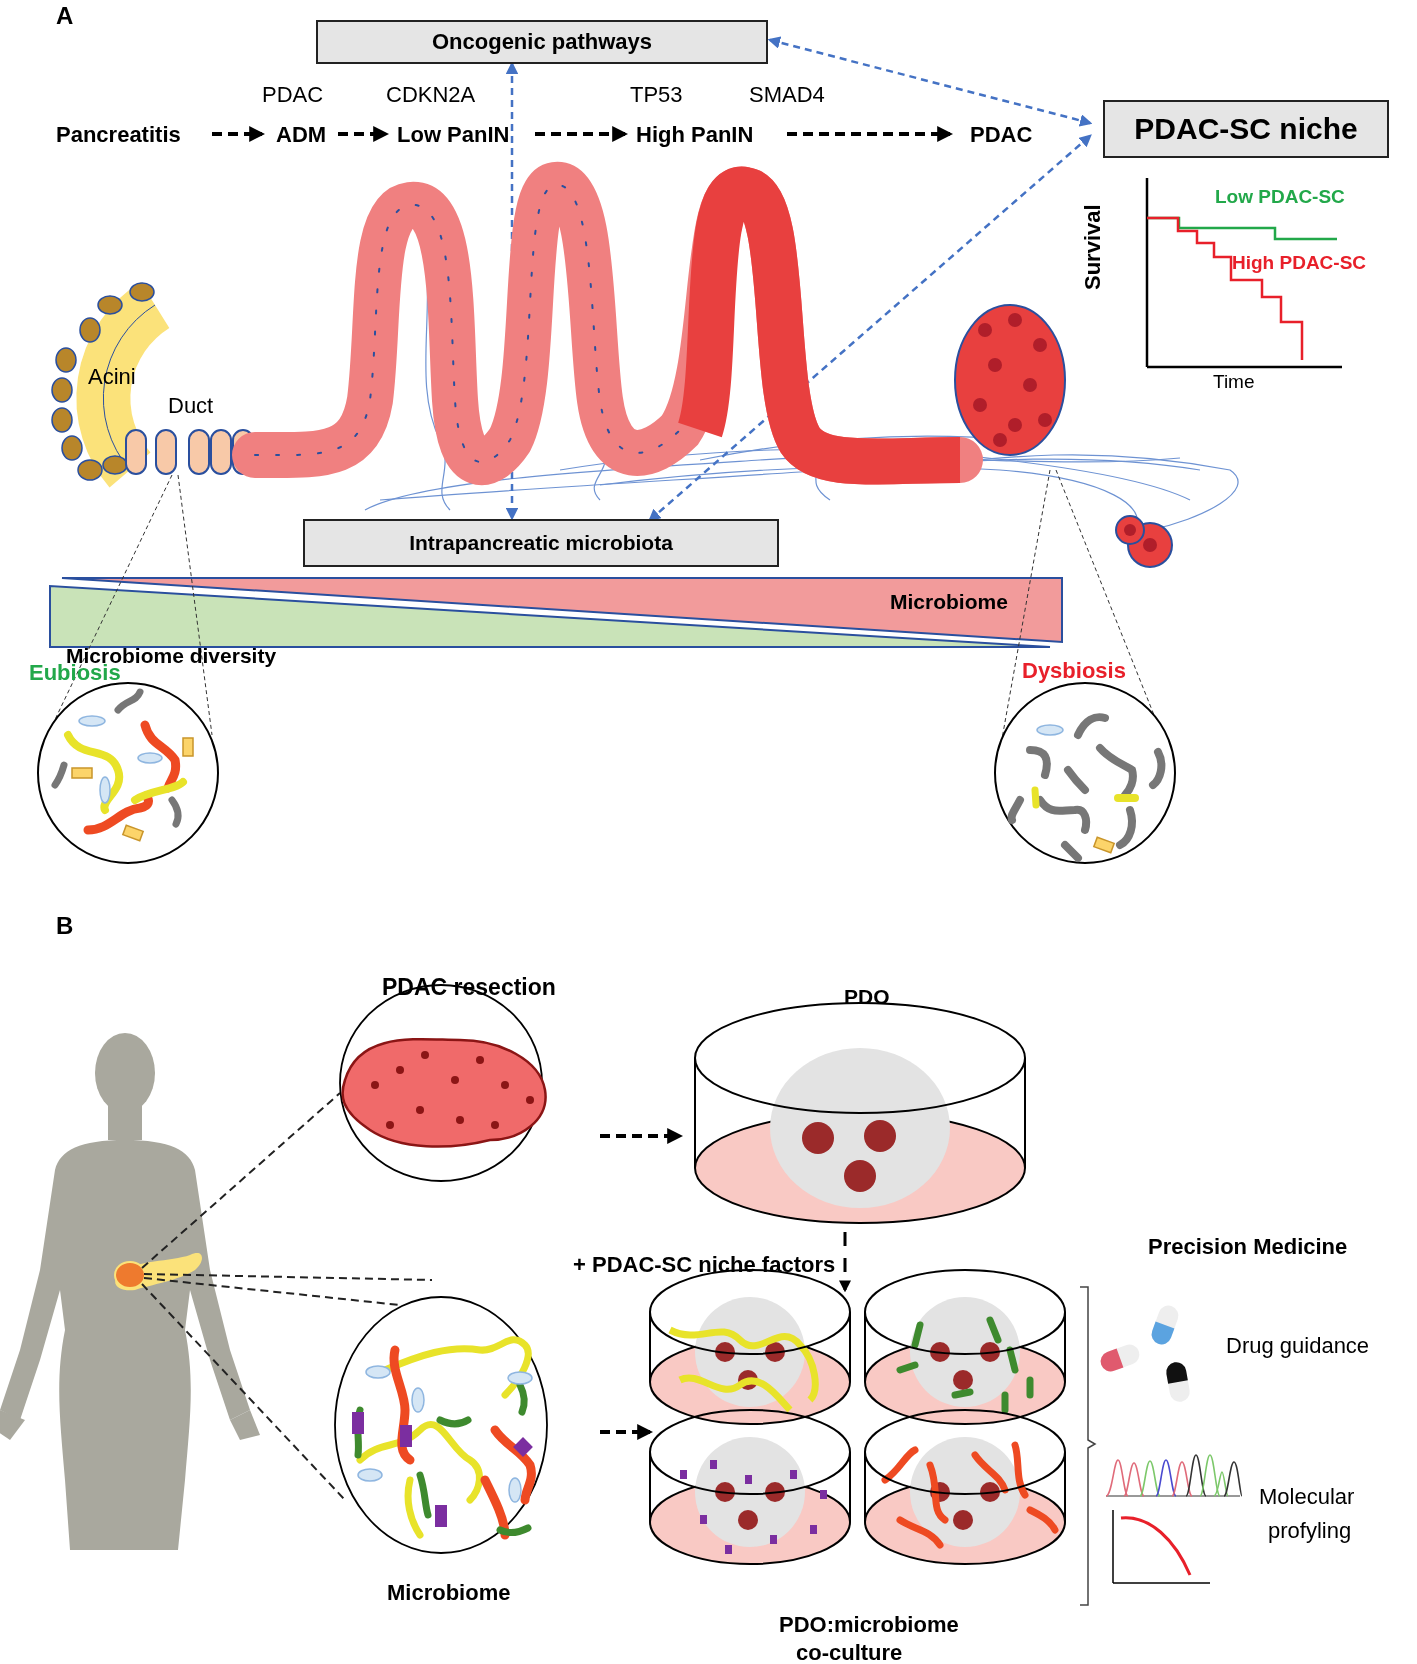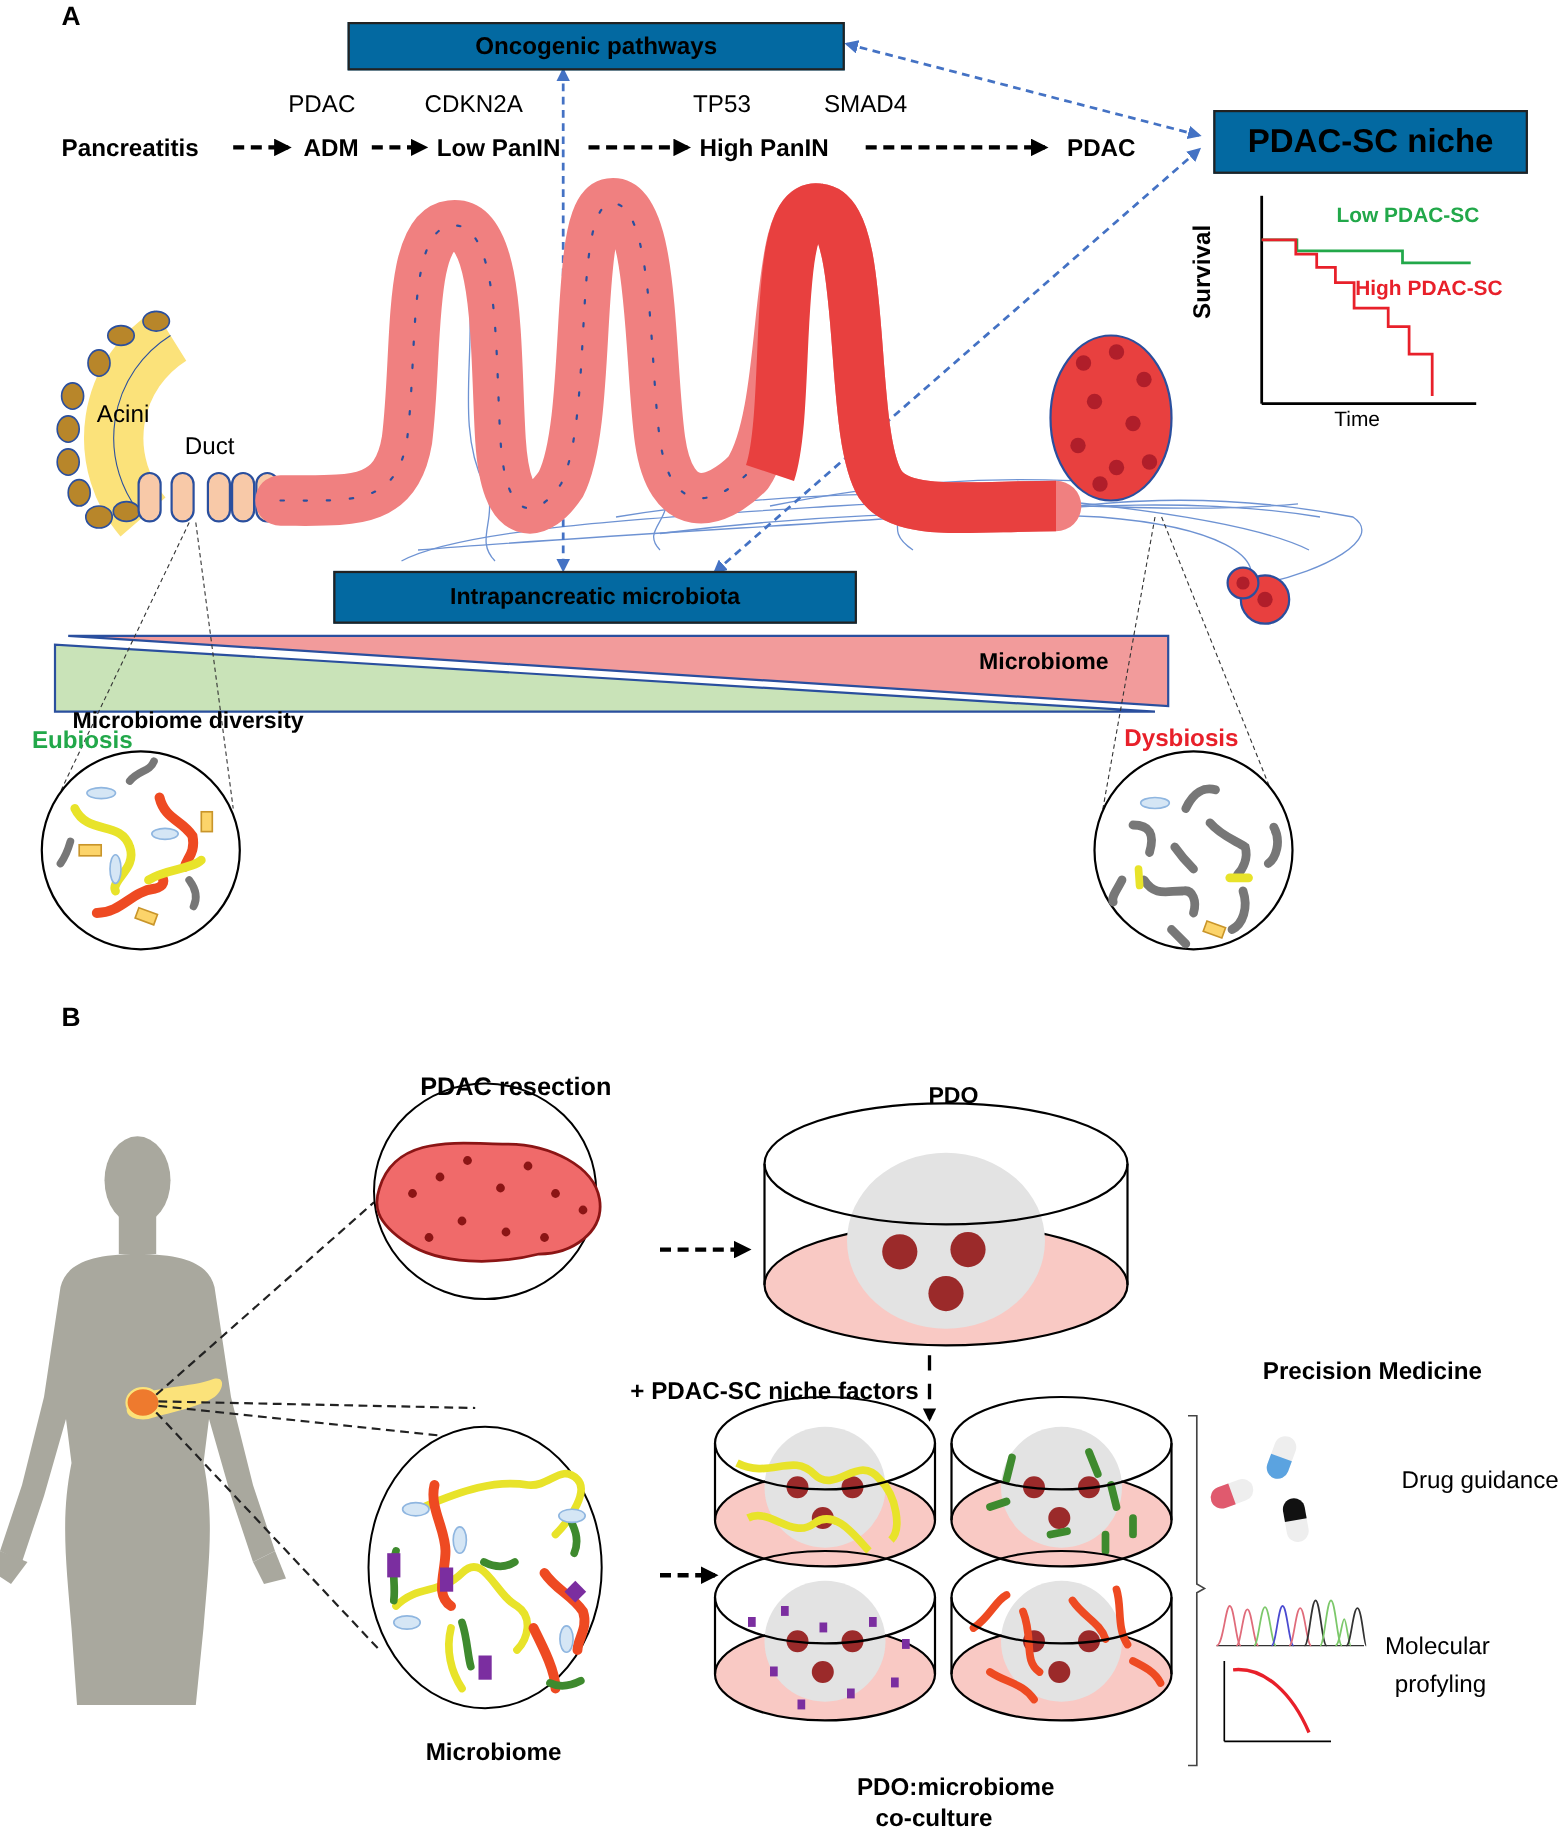--- a/index.html
+++ b/index.html
@@ -1,21 +1,21 @@
 <!DOCTYPE html>
 <html><head>
 <meta charset="utf-8">
 <style>
   html, body { margin: 0; padding: 0; background: #ffffff; }
   body { width: 1417px; height: 1664px; position: relative; overflow: hidden;
          font-family: "Liberation Sans", sans-serif; color: #000; }
   .abs { position: absolute; }
   .panel-letter { font-weight: bold; font-size: 24px; }
   .bold { font-weight: bold; }
-  .box { border: 2px solid #222; background: #0369a1; display: flex; align-items: center; justify-content: center; font-weight: bold; }
+  .box { border: 2px solid #222; background: #e5e5e5; display: flex; align-items: center; justify-content: center; font-weight: bold; }
   .lbl { font-size: 22px; }
   svg { position: absolute; left: 0; top: 0; }
   .txt { white-space: nowrap; }
 </style>
 </head>
 <body>
 
 <div class="abs panel-letter txt" style="left:56px;top:2px;">A</div>
 
 <svg width="1417" height="1664">
@@ -384,15 +384,15 @@
 <div class="abs txt bold" style="left:1022px;top:658px;font-size:22px;color:#e8202a;">Dysbiosis</div>
 
 <div class="abs panel-letter txt" style="left:56px;top:912px;">B</div>
 <div class="abs txt bold" style="left:382px;top:974px;font-size:23px;text-align:center;">PDAC resection</div>
 <div class="abs txt bold" style="left:844px;top:985px;font-size:21px;">PDO</div>
 <div class="abs txt bold" style="left:573px;top:1252px;font-size:22px;">+ PDAC-SC niche factors</div>
 <div class="abs txt bold" style="left:387px;top:1580px;font-size:22px;">Microbiome</div>
 <div class="abs txt bold" style="left:750px;top:1612px;font-size:22px;margin-left:29px;">PDO:microbiome</div>
 <div class="abs txt bold" style="left:796px;top:1640px;font-size:22px;">co-culture</div>
 <div class="abs txt bold" style="left:1148px;top:1234px;font-size:22px;">Precision Medicine</div>
-<div class="abs txt" style="left:1226px;top:1333px;font-size:22px;margin-left:48px;">Drug guidance</div>
+<div class="abs txt" style="left:1226px;top:1333px;font-size:22px;">Drug guidance</div>
 <div class="abs txt" style="left:1259px;top:1484px;font-size:22px;">Molecular</div>
 <div class="abs txt" style="left:1268px;top:1518px;font-size:22px;">profyling</div>
 
 </body></html>

